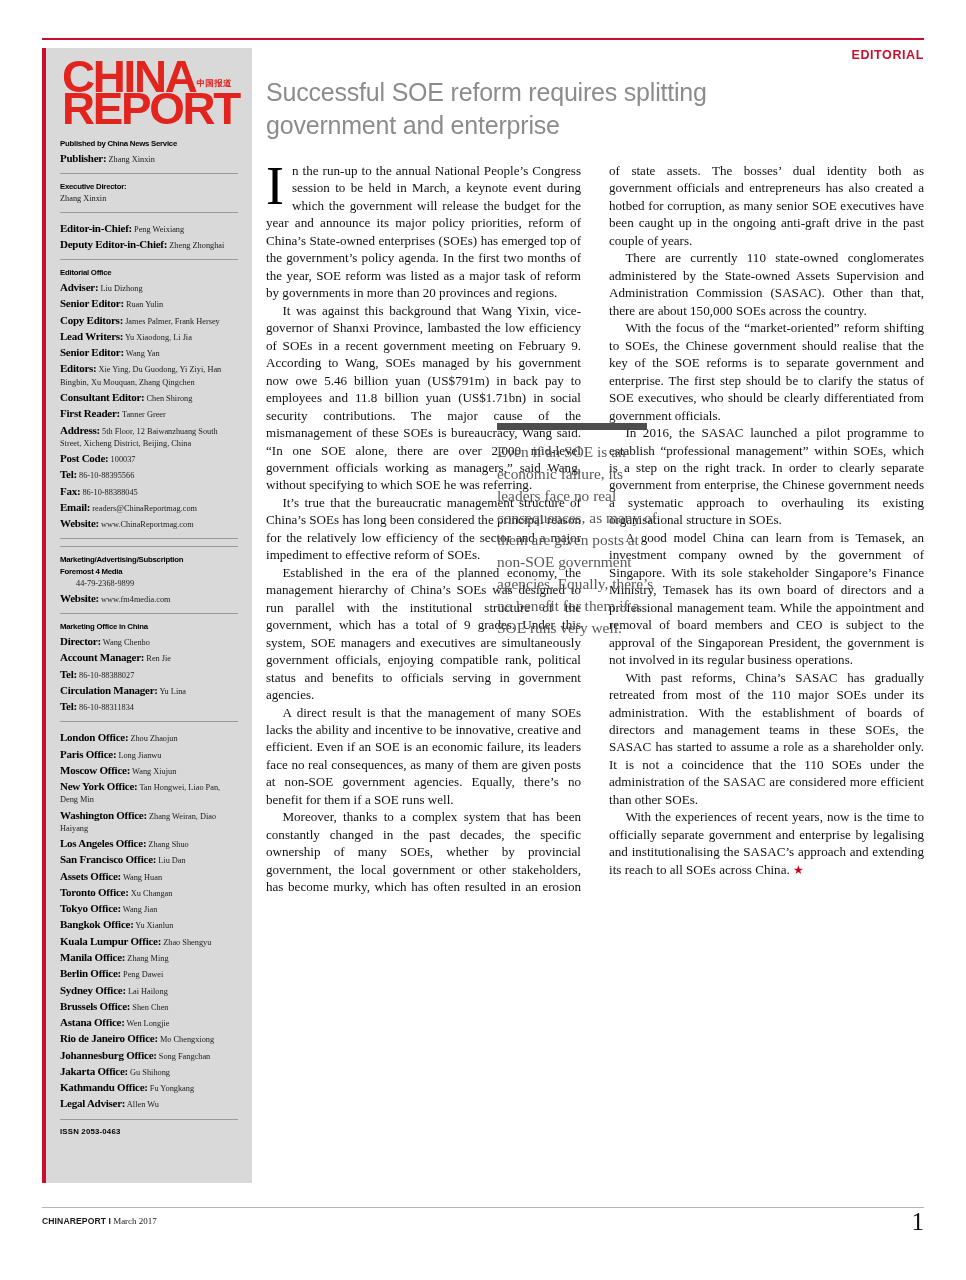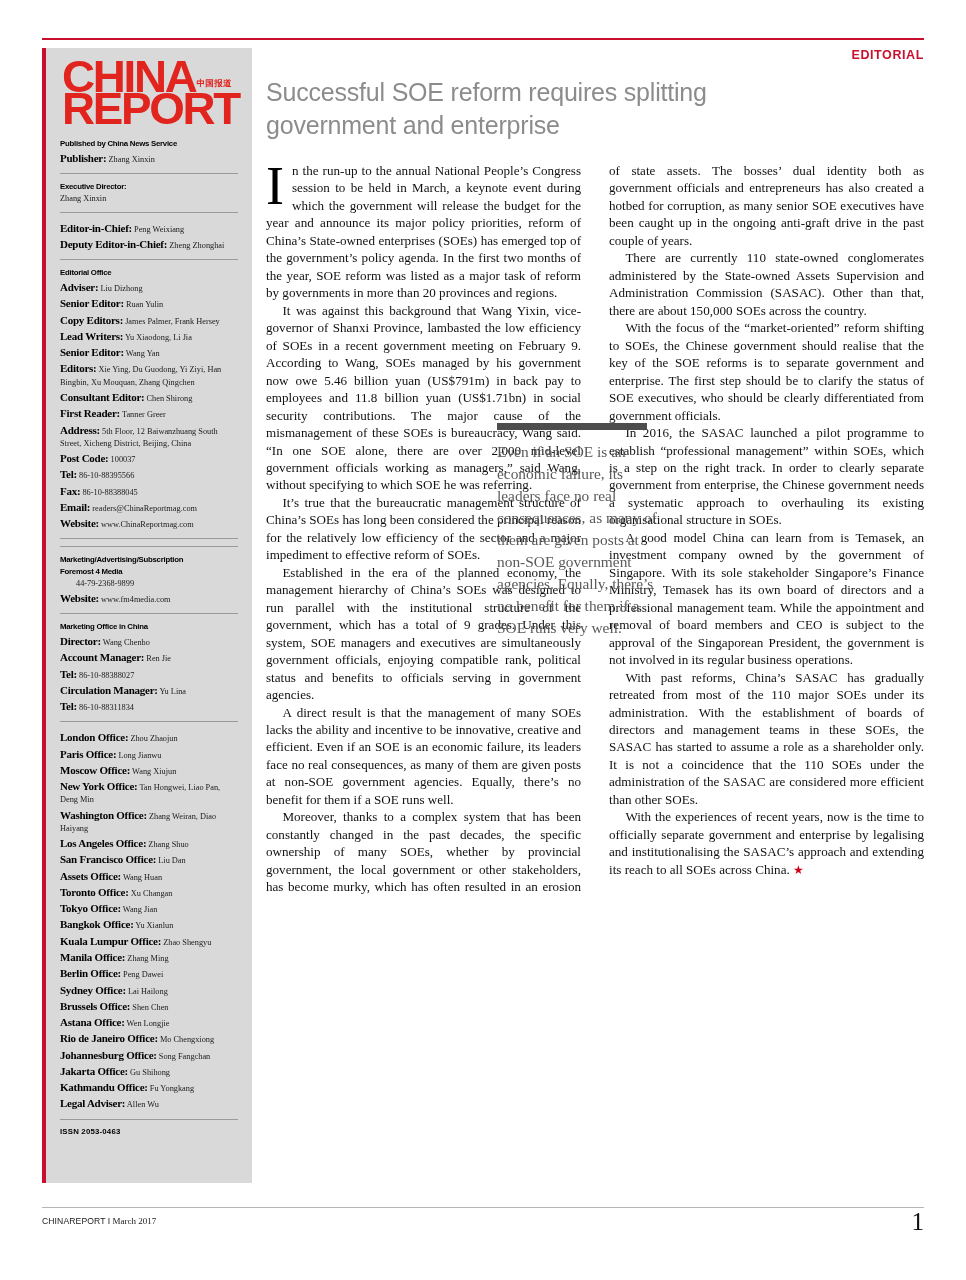--- a/index.html
+++ b/index.html
@@ -145,21 +145,21 @@
   .footer-rule {
     position:absolute; left:42px; top:1207px;
     width:882px; height:1px; background:#b5b5b5;
   }
   .footer-left {
     position:absolute; left:42px; top:1216px;
     font-size:9px; color:#1a1a1a;
   }
   .footer-left b {
     font-family:"Liberation Sans", sans-serif;
-    font-weight:normal; font-size:8.6px;
+    font-weight:bold; font-size:8.6px;
     letter-spacing:0.1px;
   }
   .page-num {
     position:absolute; right:42px; top:1208px;
     font-size:25px; color:#111;
   }
 </style>
 </head>
 <body>
 

